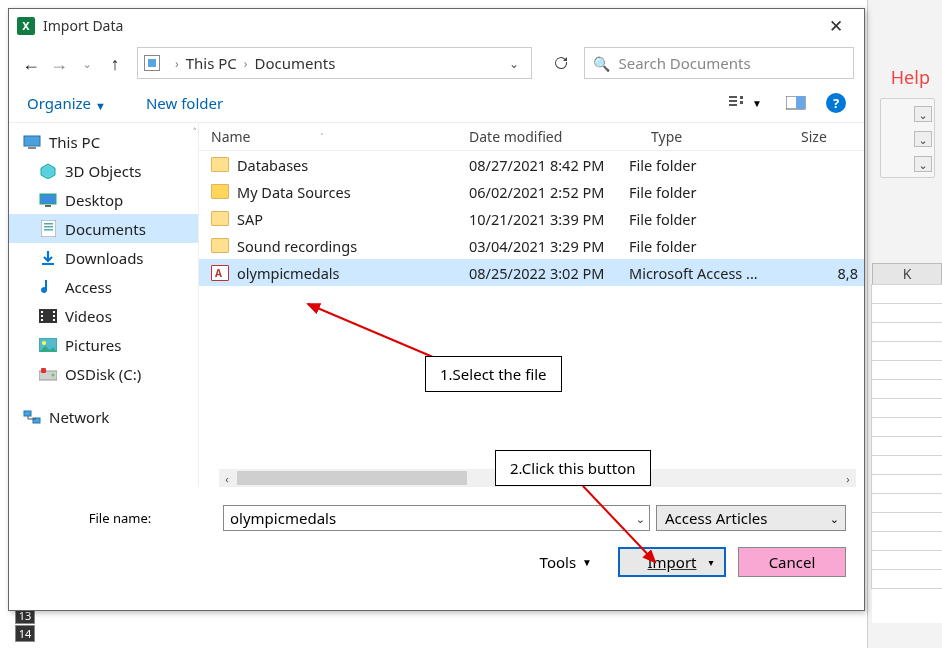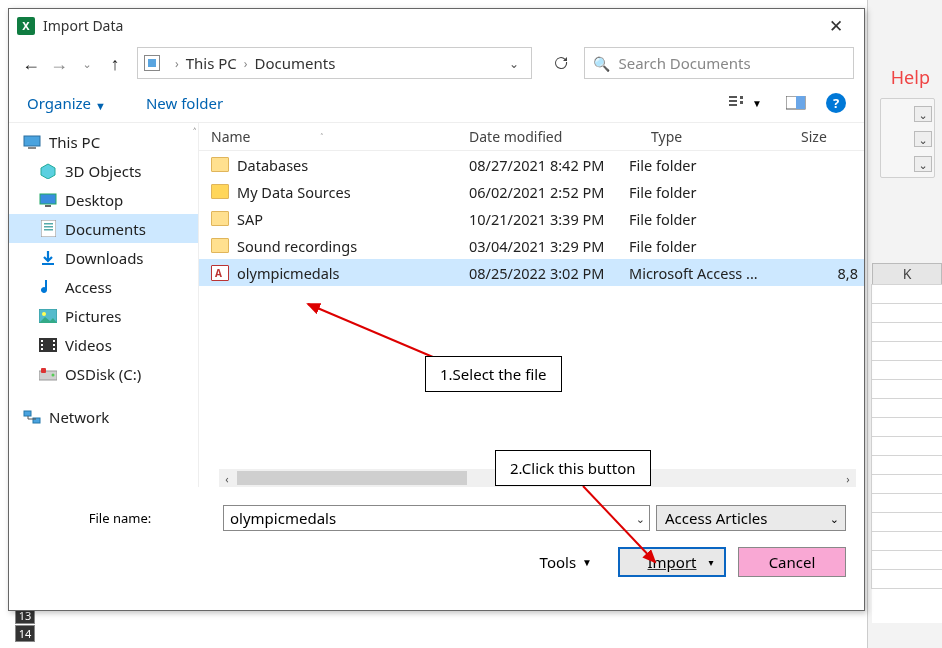--- a/index.html
+++ b/index.html
@@ -224,40 +224,40 @@
             <span class="ti-icon">
               <svg width="14" height="17">
                 <path d="M6 2v10a3 3 0 1 1-2-2.8V2z" fill="#0078d7"></path>
               </svg>
             </span>
             <span>Access</span>
           </div>
           <div class="tree-item">
             <span class="ti-icon">
               <svg width="18" height="14">
-                <rect width="18" height="14" fill="#5bc" stroke="#399"></rect>
-                <circle cx="5" cy="5" r="2" fill="#ff5"></circle>
-                <path d="M0 14l6-6 5 4 3-3 4 5z" fill="#3a8"></path>
-              </svg>
-            </span>
-            <span>Pictures</span>
-          </div>
-          <div class="tree-item">
-            <span class="ti-icon">
-              <svg width="18" height="14">
                 <rect width="18" height="14" fill="#333"></rect>
                 <rect x="2" y="2" width="2" height="2" fill="#fff"></rect>
                 <rect x="2" y="6" width="2" height="2" fill="#fff"></rect>
                 <rect x="2" y="10" width="2" height="2" fill="#fff"></rect>
                 <rect x="14" y="2" width="2" height="2" fill="#fff"></rect>
                 <rect x="14" y="6" width="2" height="2" fill="#fff"></rect>
                 <rect x="14" y="10" width="2" height="2" fill="#fff"></rect>
               </svg>
             </span>
             <span>Videos</span>
+          </div>
+          <div class="tree-item">
+            <span class="ti-icon">
+              <svg width="18" height="14">
+                <rect width="18" height="14" fill="#5bc" stroke="#399"></rect>
+                <circle cx="5" cy="5" r="2" fill="#ff5"></circle>
+                <path d="M0 14l6-6 5 4 3-3 4 5z" fill="#3a8"></path>
+              </svg>
+            </span>
+            <span>Pictures</span>
           </div>
           <div class="tree-item">
             <span class="ti-icon">
               <svg width="18" height="14">
                 <rect y="4" width="18" height="9" fill="#d0d0d0" stroke="#999"></rect>
                 <circle cx="14" cy="8" r="1.5" fill="#5c5"></circle>
                 <rect x="2" y="1" width="5" height="5" fill="#d33" rx="1"></rect>
               </svg>
             </span>
             <span>OSDisk (C:)</span>

